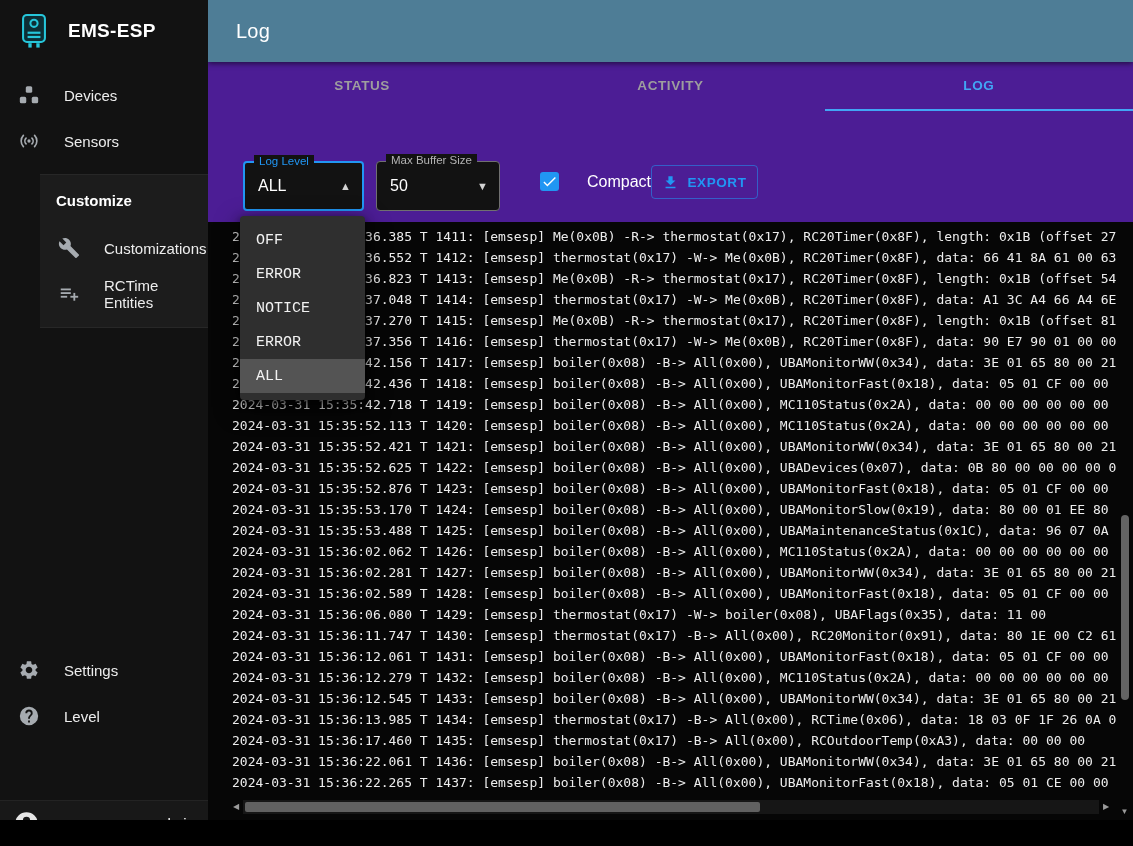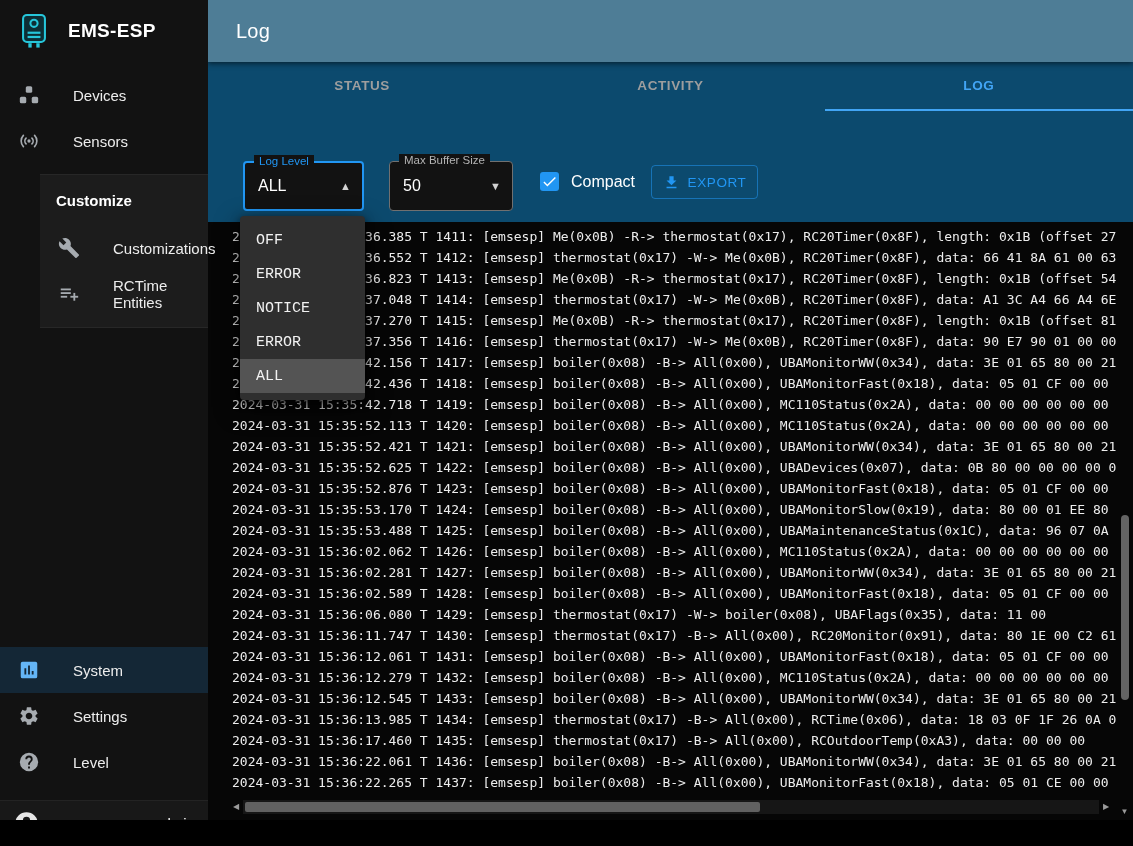--- a/index.html
+++ b/index.html
@@ -1,26 +1,26 @@
 <!DOCTYPE html>
 <html><head>
 <meta charset="utf-8">
 <style>
   * { margin:0; padding:0; box-sizing:border-box; }
   html,body { background:#000; }
   body { font-family:"Liberation Sans", sans-serif; }
 
-  .screen { position:relative; width:1133px; height:820px; background:#0c4a6e; overflow:hidden; color:#e8e8e8; }
+  .screen { position:relative; width:1133px; height:820px; background:#4c1d95; overflow:hidden; color:#e8e8e8; }
 
   
   .sidebar { position:absolute; left:0; top:0; width:208px; height:846px; background:#121212; z-index:40; }
   .sb-header { height:62px; display:flex; align-items:center; gap:16px; padding:0 16px; }
   .logo-box { width:36px; height:40px; display:flex; align-items:center; justify-content:center; }
   .sb-title { font-size:19px; font-weight:700; color:#fff; letter-spacing:.3px; }
-  .sb-item { height:46px; display:flex; align-items:center; gap:32px; padding:0 17px; cursor:pointer; color:#ededed; font-size:15px; }
+  .sb-item { height:46px; display:flex; align-items:center; gap:23px; padding:0 17px; cursor:pointer; color:#ededed; font-size:15px; }
   .sb-item .ic { width:24px; height:24px; color:#a6abb0; display:flex; align-items:center; justify-content:center; flex:none; }
   .sb-item .ic svg { width:22px; height:22px; }
   .sb-top { margin-top:10px; }
   .sb-section { margin-top:10px; background:#1c1c1c; border-top:1px solid rgba(255,255,255,.05); border-bottom:1px solid rgba(255,255,255,.05); padding-bottom:10px;margin-left:40px; }
   .sb-section-label { height:50px; display:flex; align-items:center; padding:0 16px; font-weight:700; color:#fff; font-size:15px; }
   .sb-bottom { position:absolute; left:0; top:647px; width:100%; }
   .sb-item.active { background:rgba(33,150,243,0.16); }
   .sb-item.active .ic { color:#64b5f6; }
   .sb-user { position:absolute; left:0; bottom:0; width:100%; height:46px; display:flex; align-items:center; gap:20px; padding:0 13px; background:#181818; border-top:1px solid rgba(255,255,255,.05);justify-content:space-between; }
   .sb-user .ic { width:27px; height:27px; color:#e6e6e6; }
@@ -35,28 +35,28 @@
   .tab.active { color:#42a5f5; border-bottom:2px solid #42a5f5; }
 
   
   .select { position:absolute; height:50px; border:1px solid #707070; border-radius:4px; display:flex; align-items:center; padding:0 13px; cursor:pointer; z-index:15; background:#121212; }
   .select .value { font-size:16px; color:#fff; }
   .select .flabel { position:absolute; top:-8px; left:9px; font-size:11.5px; background:#121212; padding:0 5px; color:#b3b3b3; white-space:nowrap; }
   .select .caret { position:absolute; right:11px; color:#d2d2d2; font-size:11px; }
   .select.focused { border:2px solid #2196f3; }
   .select.focused .flabel { color:#2196f3; }
   .sel-loglevel { left:243px; top:161px; width:121px;align-items:center; }
-  .sel-buffer { left:389px; top:161px; width:124px; }
-
-  .compact-ctl { position:absolute; left:540px; top:172px; display:flex; align-items:center; gap:12px; z-index:15; cursor:pointer; }
+  .sel-buffer { left:376px; top:161px; width:124px; }
+
+  .compact-ctl { position:absolute; left:540px; top:172px; display:flex; align-items:center; gap:28px; z-index:15; cursor:pointer; }
   .checkbox { width:19px; height:19px; background:#2196f3; border-radius:3px; display:flex; align-items:center; justify-content:center; }
   .checkbox svg { width:17px; height:17px; }
   .compact-label { font-size:16px; color:#fff; font-weight:500; }
 
-  .export-btn { position:absolute; left:651px; top:165px; width:107px; height:34px; border:1px solid rgba(33,150,243,.55); border-radius:4px; color:#2196f3; display:flex; align-items:center; justify-content:center; gap:8px; font-size:13.5px; font-weight:400; letter-spacing:.6px; background:transparent; cursor:pointer; z-index:15; font-family:"Liberation Sans",sans-serif; }
+  .export-btn { position:absolute; left:651px; top:165px; width:107px; height:34px; border:1px solid rgba(33,150,243,.55); border-radius:4px; color:#2196f3; display:flex; align-items:center; justify-content:center; gap:8px; font-size:13.5px; font-weight:700; letter-spacing:.6px; background:transparent; cursor:pointer; z-index:15; font-family:"Liberation Sans",sans-serif; }
   .export-btn svg { width:17px; height:17px; }
 
   
   .menu { position:absolute; left:240px; top:216px; width:125px; background:#2f2f2f; border-radius:4px; padding:7px 0; box-shadow:0 8px 24px rgba(0,0,0,.65), 0 3px 8px rgba(0,0,0,.5); z-index:50;font-family:Liberation Mono, monospace; }
   .menu-item { height:34px; display:flex; align-items:center; padding:0 16px; font-size:15px; color:#f2f2f2; cursor:pointer; }
   .menu-item.selected { background:rgba(255,255,255,.18); }
 
   
   .console { position:absolute; left:208px; top:222px; right:0; bottom:0; background:#060606; z-index:1; }
   .log-lines { position:absolute; left:24px; top:4px; right:17px; bottom:22px; overflow:hidden; font-family:"DejaVu Sans Mono", monospace; font-size:13px; line-height:21px; color:#ededed; white-space:pre; }
@@ -133,28 +133,20 @@
               <rect x="3" y="14" width="7" height="2"></rect>
               <rect x="13.5" y="14" width="8.5" height="2"></rect>
               <rect x="16.8" y="10.8" width="2" height="8.5"></rect>
             </svg>
         </span>
         <span>RCTime Entities</span>
       </div>
     </div>
 
     <div class="sb-bottom">
-      <div class="sb-item active">
-        <span class="ic">
-          <svg viewBox="0 0 24 24" fill="currentColor">
-              <path d="M19 3H5a2 2 0 00-2 2v14a2 2 0 002 2h14a2 2 0 002-2V5a2 2 0 00-2-2zM9 17H7v-7h2v7zm4 0h-2V7h2v10zm4 0h-2v-4h2v4z"></path>
-            </svg>
-        </span>
-        <span>System</span>
-      </div>
       <div class="sb-item">
         <span class="ic">
           <svg viewBox="0 0 24 24" fill="currentColor">
               <path d="M19.14 12.94c.04-.3.06-.61.06-.94 0-.32-.02-.64-.07-.94l2.03-1.58c.18-.14.23-.41.12-.61l-1.92-3.32c-.12-.22-.37-.29-.59-.22l-2.39.96c-.5-.38-1.03-.7-1.62-.94l-.36-2.54c-.04-.24-.24-.41-.48-.41h-3.84c-.24 0-.43.17-.47.41l-.36 2.54c-.59.24-1.13.57-1.62.94l-2.39-.96c-.22-.08-.47 0-.59.22L2.74 8.87c-.12.21-.08.47.12.61l2.03 1.58c-.05.3-.09.63-.09.94s.02.64.07.94l-2.03 1.58c-.18.14-.23.41-.12.61l1.92 3.32c.12.22.37.29.59.22l2.39-.96c.5.38 1.03.7 1.62.94l.36 2.54c.05.24.24.41.48.41h3.84c.24 0 .44-.17.47-.41l.36-2.54c.59-.24 1.13-.56 1.62-.94l2.39.96c.22.08.47 0 .59-.22l1.92-3.32c.12-.22.07-.47-.12-.61l-2.01-1.58zM12 15.6c-1.98 0-3.6-1.62-3.6-3.6s1.62-3.6 3.6-3.6 3.6 1.62 3.6 3.6-1.62 3.6-3.6 3.6z"></path>
             </svg>
         </span>
         <span>Settings</span>
       </div>
       <div class="sb-item">
         <span class="ic">

